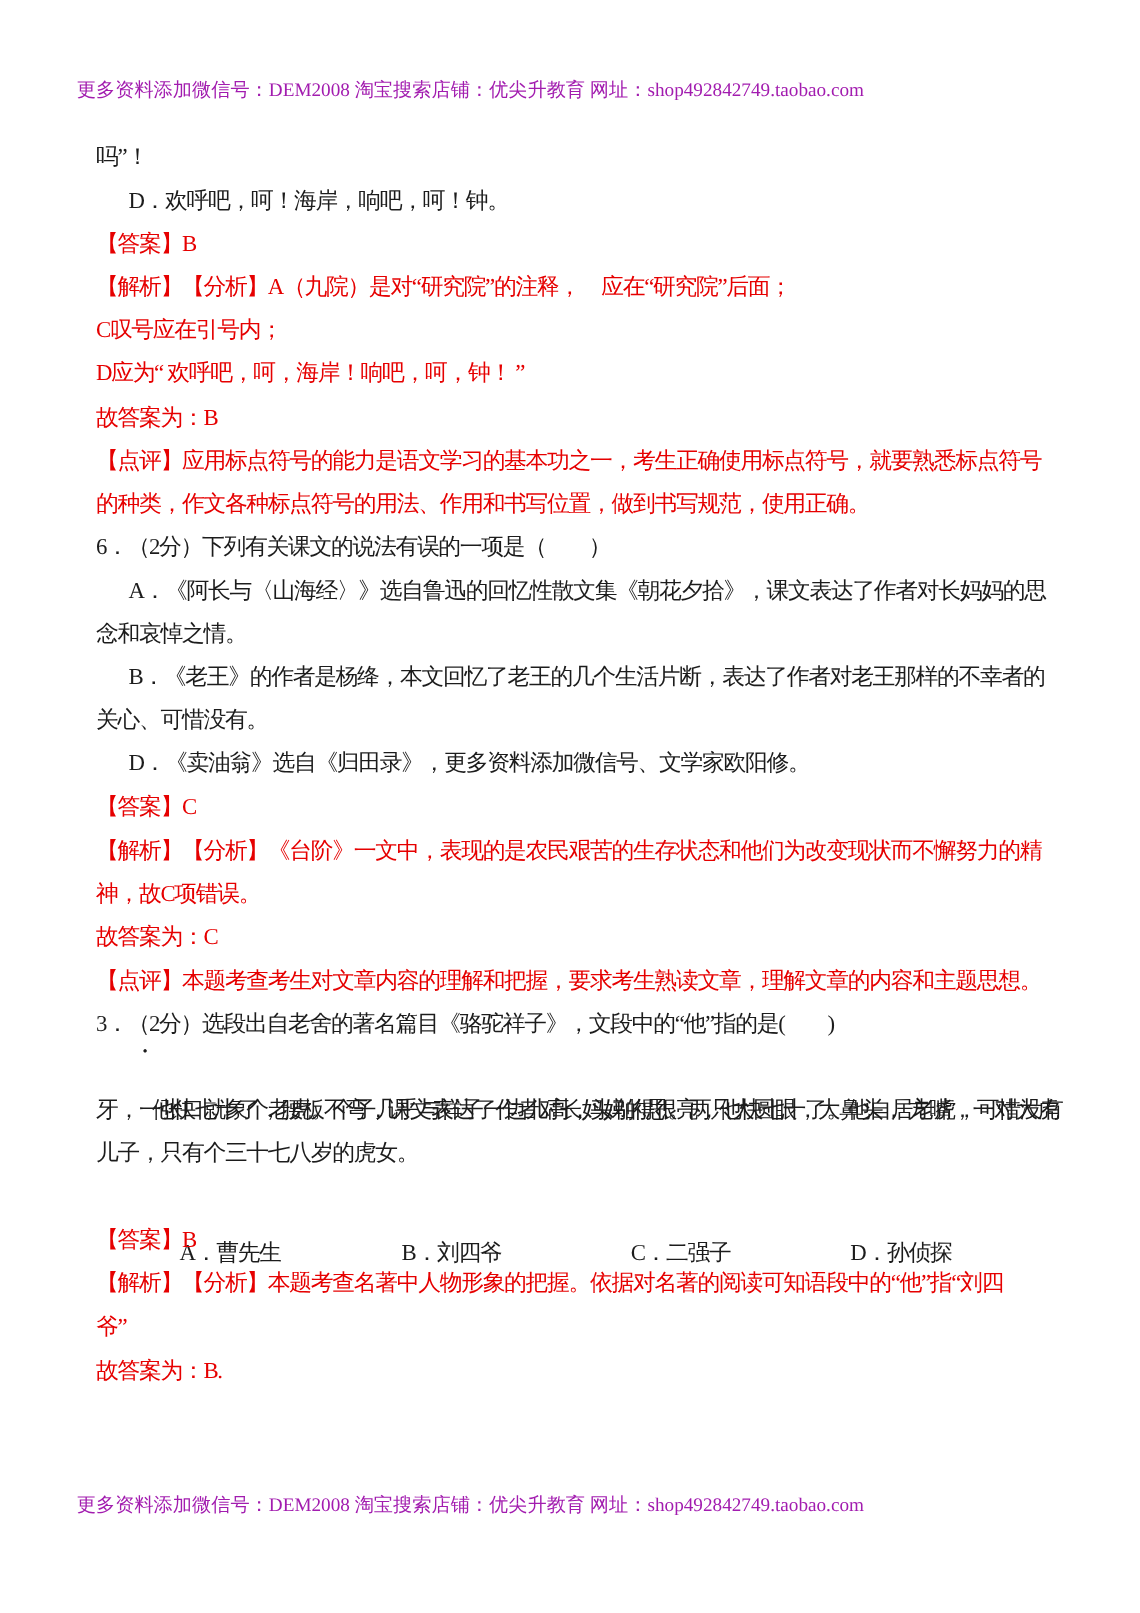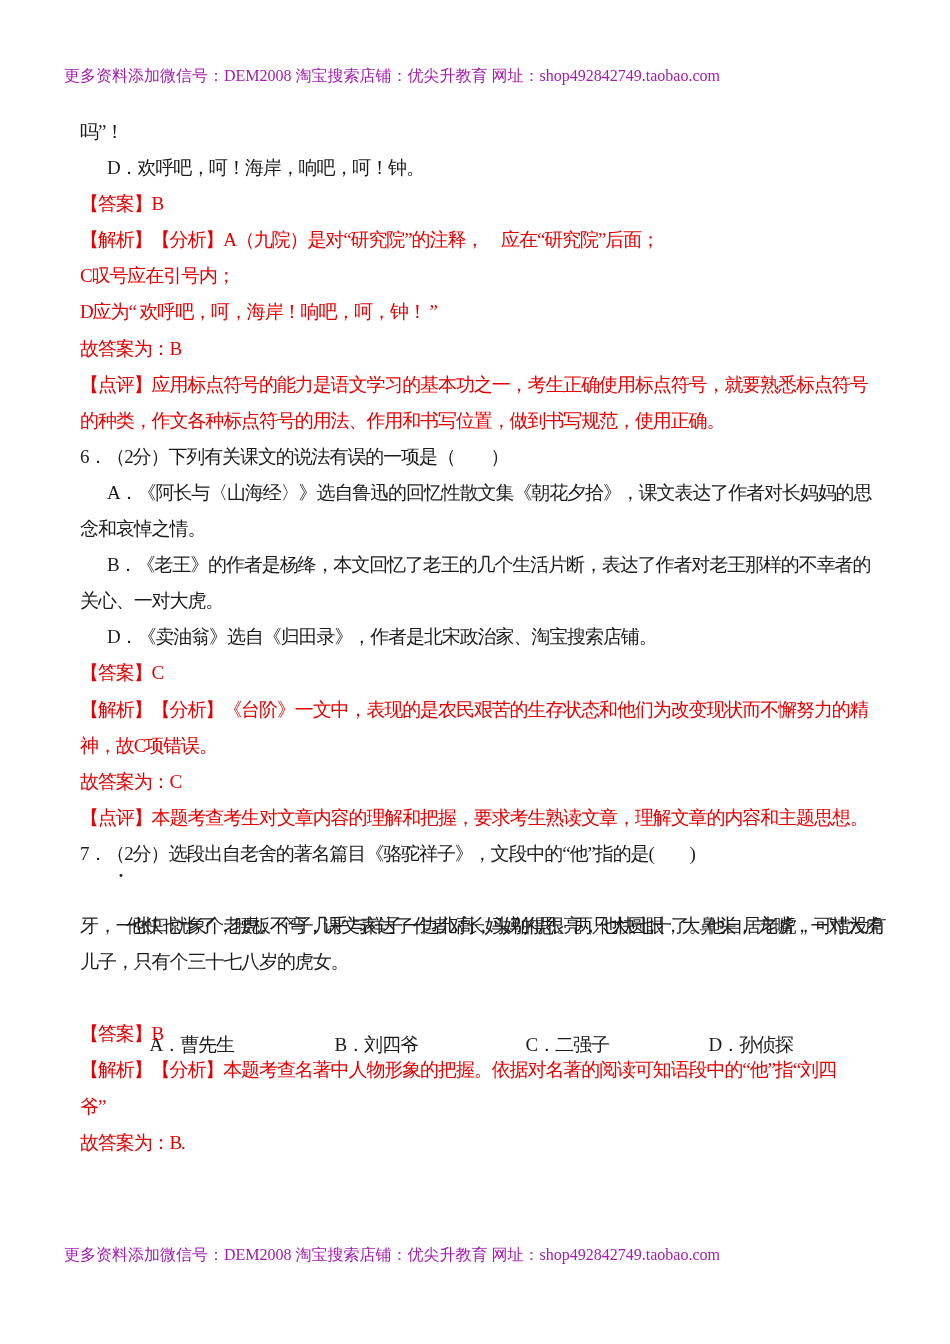--- a/index.html
+++ b/index.html
@@ -40,28 +40,28 @@
   <div class="line red">【解析】【分析】A（九院）是对“研究院”的注释，　应在“研究院”后面；</div>
   <div class="line red">C叹号应在引号内；</div>
   <div class="line red">D应为“ 欢呼吧，呵，海岸！响吧，呵，钟！ ”</div>
   <div class="line red">故答案为：B</div>
   <div class="line red">【点评】应用标点符号的能力是语文学习的基本功之一，考生正确使用标点符号，就要熟悉标点符号</div>
   <div class="line red">的种类，作文各种标点符号的用法、作用和书写位置，做到书写规范，使用正确。</div>
   <div class="line">6．（2分）下列有关课文的说法有误的一项是（　　）</div>
   <div class="line ind-opt">A．《阿长与〈山海经〉》选自鲁迅的回忆性散文集《朝花夕拾》，课文表达了作者对长妈妈的思</div>
   <div class="line">念和哀悼之情。</div>
   <div class="line ind-opt">B．《老王》的作者是杨绛，本文回忆了老王的几个生活片断，表达了作者对老王那样的不幸者的</div>
-  <div class="line">关心、一对大虎。</div>
-  <div class="line ind-opt">D．《卖油翁》选自《归田录》，作者是北宋政治家、淘宝搜索店铺。</div>
+  <div class="line">关心、可惜没有。</div>
+  <div class="line ind-opt">D．《卖油翁》选自《归田录》，更多资料添加微信号、文学家欧阳修。</div>
   <div class="line red">【答案】C</div>
   <div class="line red">【解析】【分析】《台阶》一文中，表现的是农民艰苦的生存状态和他们为改变现状而不懈努力的精</div>
   <div class="line red">神，故C项错误。</div>
   <div class="line red">故答案为：C</div>
   <div class="line red">【点评】本题考查考生对文章内容的理解和把握，要求考生熟读文章，理解文章的内容和主题思想。</div>
-  <div class="line">7．（2分）选段出自老舍的著名篇目《骆驼祥子》，文段中的“他”指的是(　　)</div>
+  <div class="line">3．（2分）选段出自老舍的著名篇目《骆驼祥子》，文段中的“他”指的是(　　)</div>
   <div class="line ind-psg">
     <span class="emph-dot">·</span><span>他快七十了，腰板不弯，课文表达了作者对长妈妈的思。两只大圆眼，大鼻头， 方嘴，一对大虎</span>
   </div>
   <div class="line">牙，一张口就象个老虎。个子几乎与祥子一边儿高，头剃得很亮，他快七十了。他自居老虎，可惜没有</div>
   <div class="line">儿子，只有个三十七八岁的虎女。</div>
   <div class="line ind-opt">
     <span class="opt w1">A．曹先生</span><span class="opt w2">B．刘四爷</span><span class="opt w3">C．二强子</span><span class="opt">D．孙侦探</span>
   </div>
   <div class="line red">【答案】B</div>
   <div class="line red">【解析】【分析】本题考查名著中人物形象的把握。依据对名著的阅读可知语段中的“他”指“刘四</div>

